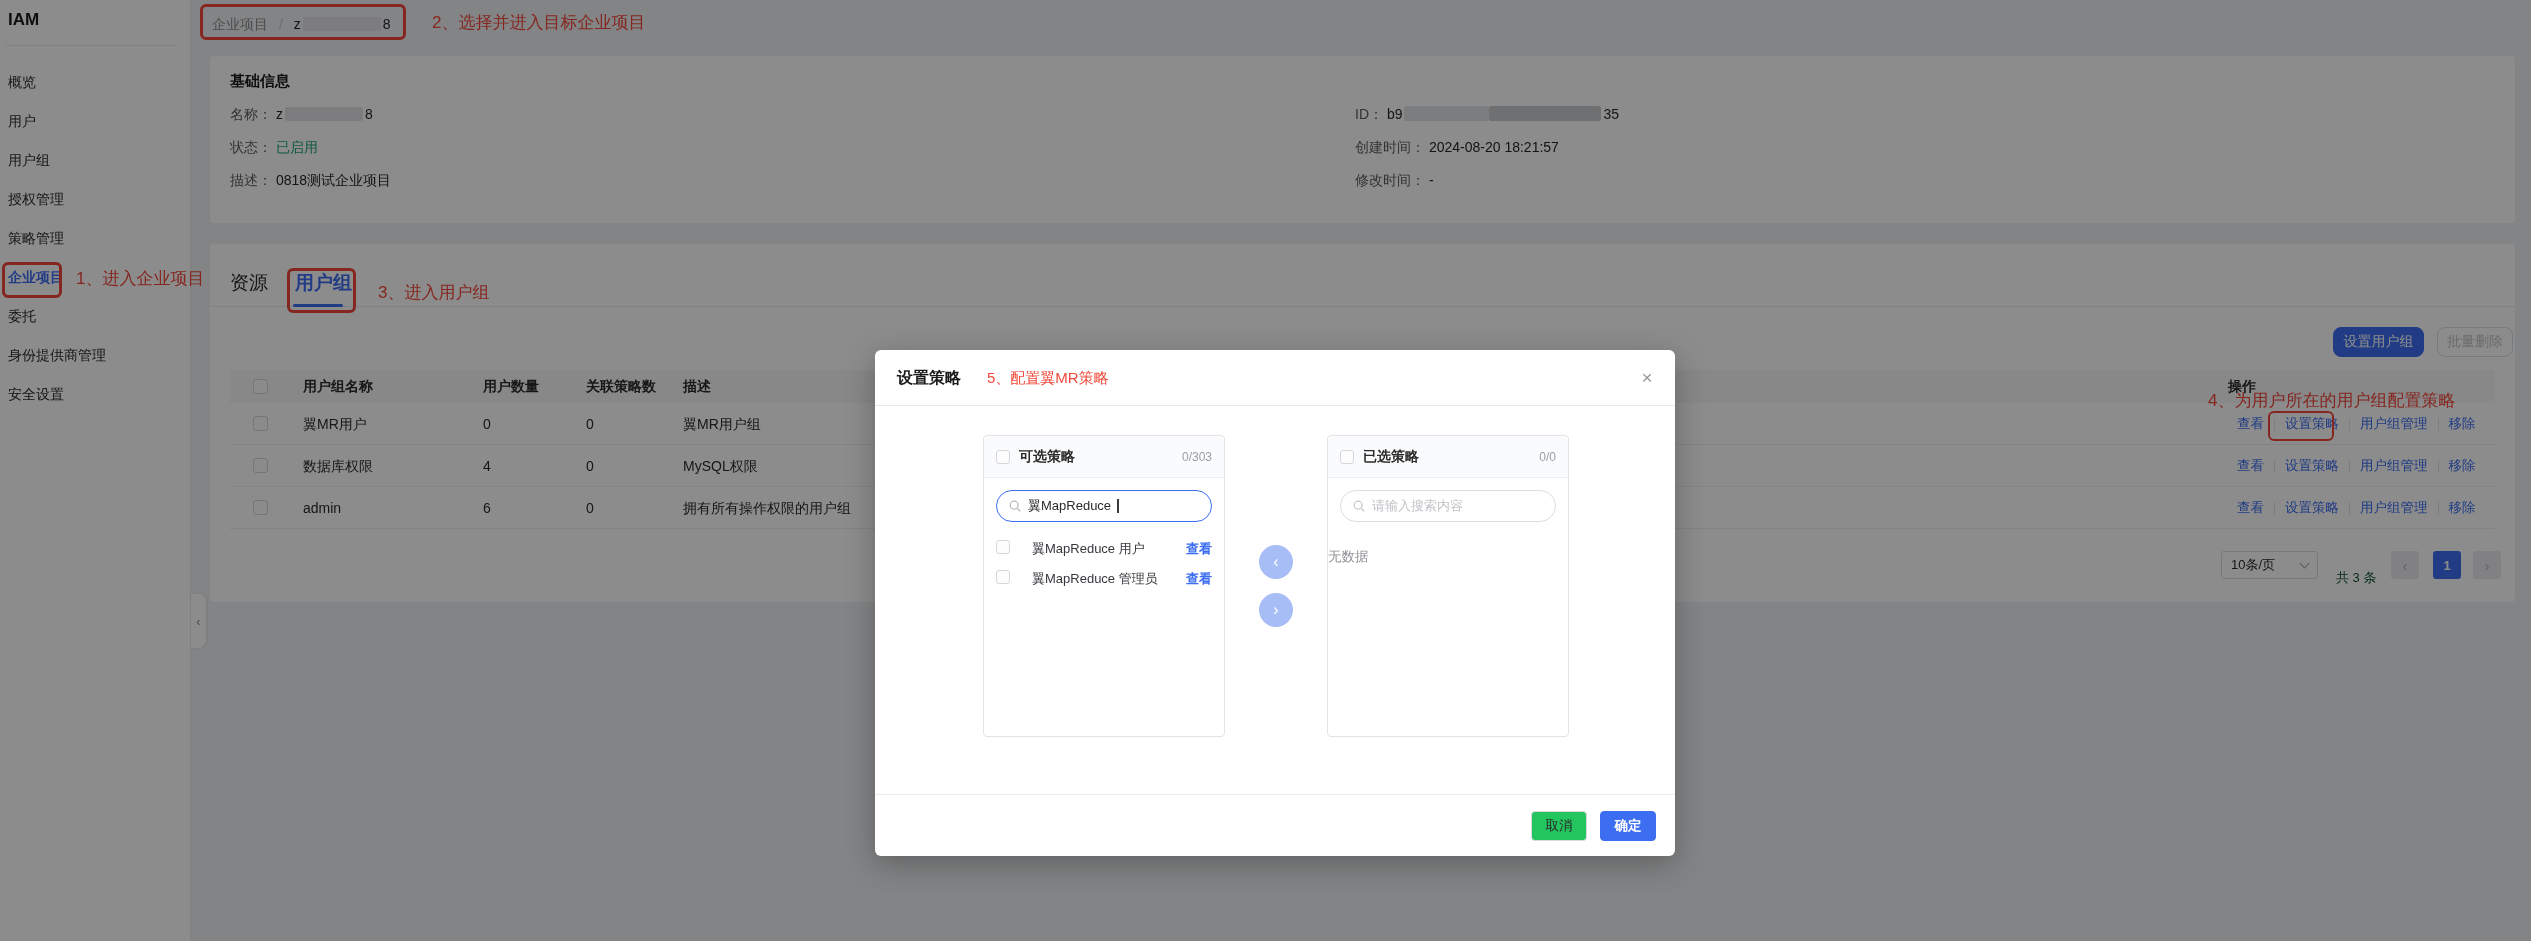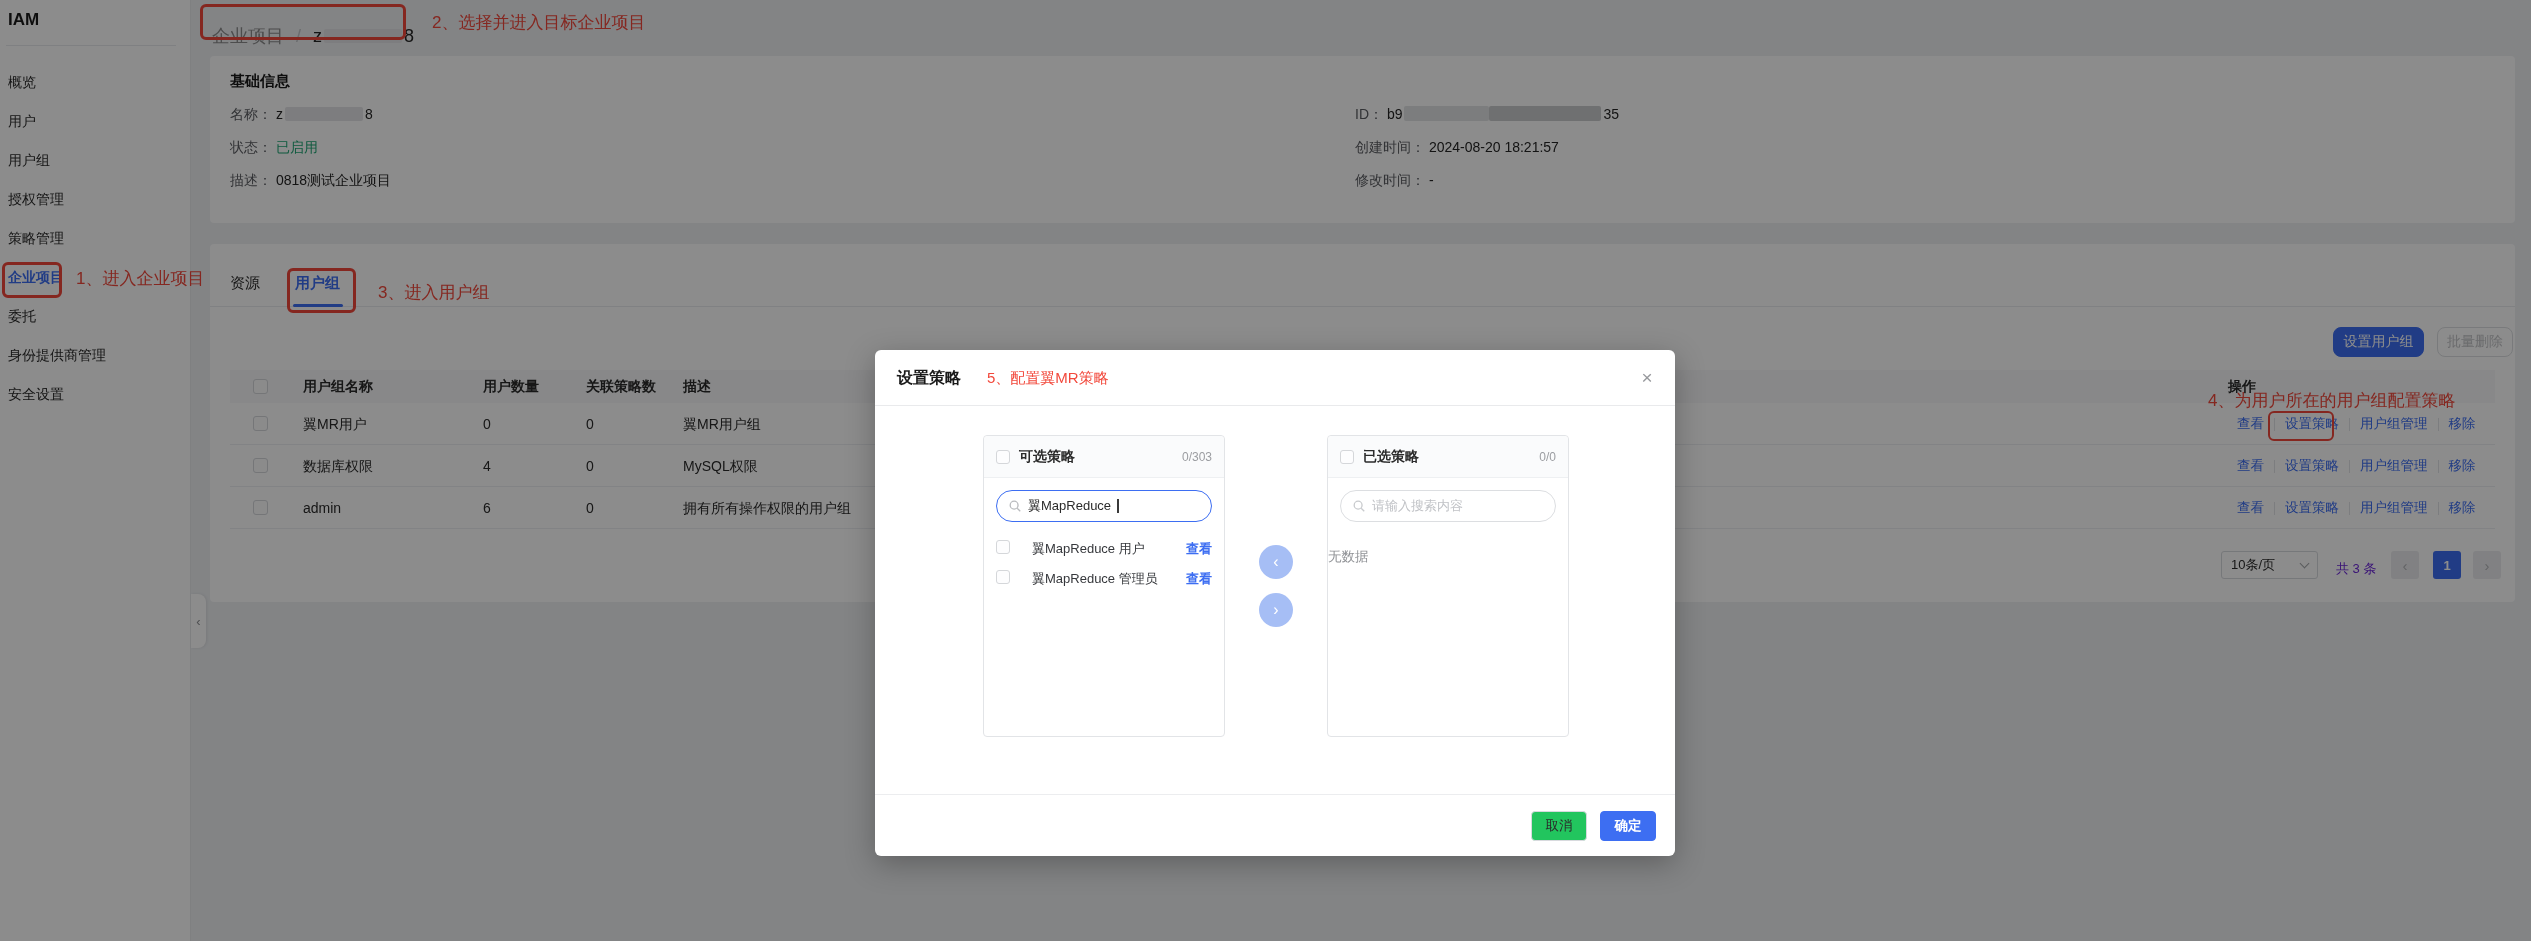--- a/index.html
+++ b/index.html
@@ -16,42 +16,42 @@
   }
   
   .stage{position:absolute;inset:0;}
   .sidebar{position:absolute;left:0;top:0;width:191px;height:941px;background:#fff;border-right:1px solid #e7e9ec;}
   .sb-title{position:absolute;left:8px;top:8px;font-size:17px;font-weight:700;color:#1a1a1a;line-height:24px;}
   .sb-divider{position:absolute;left:6px;top:45px;width:170px;height:1px;background:#e8eaed;}
   .sb-menu{position:absolute;left:0;top:63px;width:100%;}
   .sb-item{height:39px;line-height:39px;padding-left:8px;font-size:14px;color:#2b2b2b;cursor:pointer;white-space:nowrap;}
   .sb-item.active{color:var(--accent);font-weight:600;}
   
-  .breadcrumb{position:absolute;left:212px;top:24px;font-size:18px;white-space:nowrap;}
+  .breadcrumb{position:absolute;left:212px;top:16px;font-size:14px;white-space:nowrap;}
   .bc-root{color:#8c8c8c;cursor:pointer;}
   .bc-sep{color:#c3c5c9;margin:0 7px;}
   .bc-cur{color:#262626;}
   .redact{display:inline-block;vertical-align:middle;border-radius:2px;}
   .redact-name{width:78px;height:14px;background:#e3e4e7;margin:0 2px 3px 2px;}
   .redact-id-a{width:85px;height:15px;background:#e2e3e5;margin:0 0 3px 2px;}
   .redact-id-b{width:112px;height:15px;background:#cbccce;margin:0 2px 3px 0;}
   
   .card{position:absolute;background:#fff;border-radius:4px;}
   .card1{left:210px;top:56px;width:2305px;height:167px;}
   .card2{left:210px;top:244px;width:2305px;height:358px;}
   .card-title{position:absolute;left:20px;top:16px;font-size:15px;font-weight:700;color:#1a1a1a;}
   .info-row{position:absolute;font-size:14px;line-height:20px;white-space:nowrap;}
   .info-label{color:#5c5e63;}
   .info-value{color:#262626;}
   .info-value.green{color:var(--status-green);}
   .ir1{top:48px;} .ir2{top:81px;} .ir3{top:114px;}
   .col-l{left:20px;} .col-r{left:1145px;}
   
   .tabbar{position:absolute;left:0;top:24px;width:100%;height:39px;border-bottom:1px solid #eaecef;}
-  .tab{position:absolute;top:0;height:38px;line-height:30px;font-size:15px;color:#2b2b2b;cursor:pointer;}
+  .tab{position:absolute;top:0;height:38px;line-height:30px;font-size:19px;color:#2b2b2b;cursor:pointer;}
   .tab-resources{left:20px;}
   .tab-usergroups{left:85px;color:var(--accent);font-weight:600;}
   .tab-underline{position:absolute;left:83px;top:36px;width:50px;height:3px;background:var(--accent);border-radius:2px;}
   
   .btn{display:inline-flex;align-items:center;justify-content:center;border-radius:8px;font-size:14px;cursor:pointer;white-space:nowrap;}
   .btn-primary{background:var(--accent);color:#fff;border:1px solid var(--accent);}
   .btn-disabled{background:#fff;color:#c3c4c7;border:1px solid #dddfe2;cursor:not-allowed;}
   .btn-setgroup{position:absolute;left:2123px;top:83px;width:91px;height:30px;}
   .btn-batchdel{position:absolute;left:2227px;top:83px;width:76px;height:30px;}
   
@@ -66,21 +66,21 @@
   .c-name{left:73px;cursor:pointer;}
   .c-users{left:253px;} .c-pol{left:356px;} .c-desc{left:453px;}
   .th-name{left:73px;} .th-users{left:253px;} .th-pol{left:356px;} .th-desc{left:453px;} .th-ops{left:1998px;}
   .ops{position:absolute;left:2007px;top:0;height:42px;display:flex;align-items:center;gap:10px;}
   .op{font-size:13.5px;color:var(--accent);cursor:pointer;white-space:nowrap;text-decoration:none;}
   .opsep{width:1px;height:13px;background:#e2e4e8;}
   
   .pager{position:absolute;left:0;top:307px;width:2285px;height:28px;}
   .page-size{position:absolute;left:2011px;top:0;width:97px;height:28px;border:1px solid #d8dade;border-radius:3px;background:#fff;display:flex;align-items:center;padding:0 9px;font-size:13px;color:#2b2b2b;cursor:pointer;}
   .caret{width:7px;height:7px;border-right:1.5px solid #a5a7ab;border-bottom:1.5px solid #a5a7ab;transform:rotate(45deg);margin-left:auto;margin-top:-3px;}
-  .pg-total{position:absolute;left:2126px;top:4px;height:28px;line-height:28px;font-size:13px;color:#6d28d9;white-space:nowrap;}
+  .pg-total{position:absolute;left:2126px;top:13px;height:28px;line-height:28px;font-size:13px;color:#14532d;white-space:nowrap;}
   .pg-btn{position:absolute;top:0;width:28px;height:28px;border-radius:3px;background:#ececee;color:#b3b5b9;font-size:15px;display:flex;align-items:center;justify-content:center;cursor:pointer;}
   .pg-prev{left:2181px;} .pg-next{left:2263px;}
   .pg-cur{position:absolute;left:2223px;top:0;width:28px;height:28px;border-radius:3px;background:var(--accent);color:#fff;font-size:13px;font-weight:700;display:flex;align-items:center;justify-content:center;cursor:pointer;}
   
   .collapse-handle{position:absolute;left:191px;top:594px;width:15px;height:54px;background:#fff;border-radius:0 8px 8px 0;box-shadow:1px 0 3px rgba(0,0,0,.08);display:flex;align-items:center;justify-content:center;cursor:pointer;}
   .collapse-handle span{color:#8e9094;font-size:13px;}
   
   .ann-text{position:absolute;color:var(--annotation-red);font-size:17px;font-weight:500;white-space:nowrap;z-index:5;}
   .ann-box{position:absolute;border:3px solid var(--annotation-red);border-radius:6px;z-index:5;}
   .ab1{left:2px;top:262px;width:60px;height:36px;}

